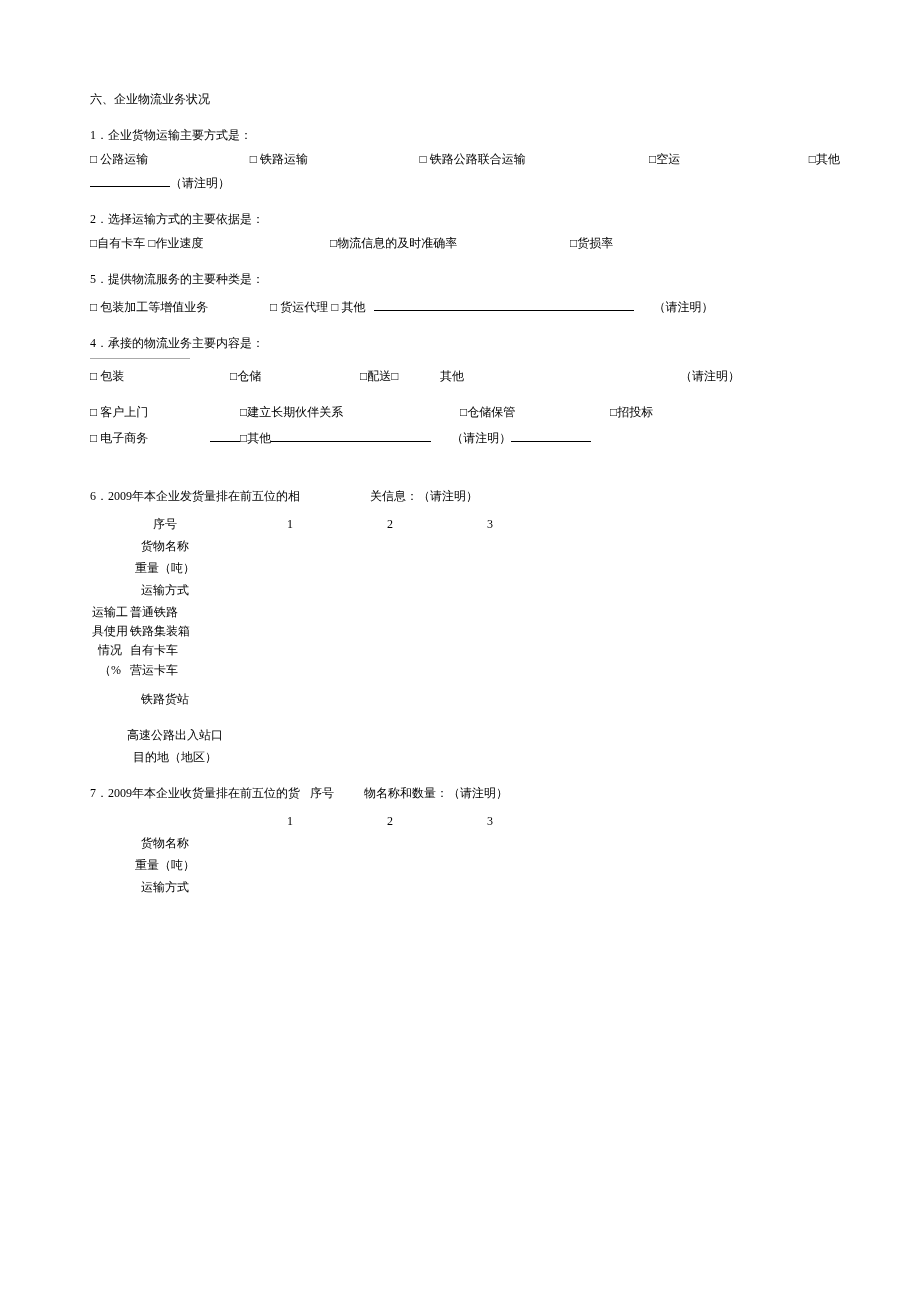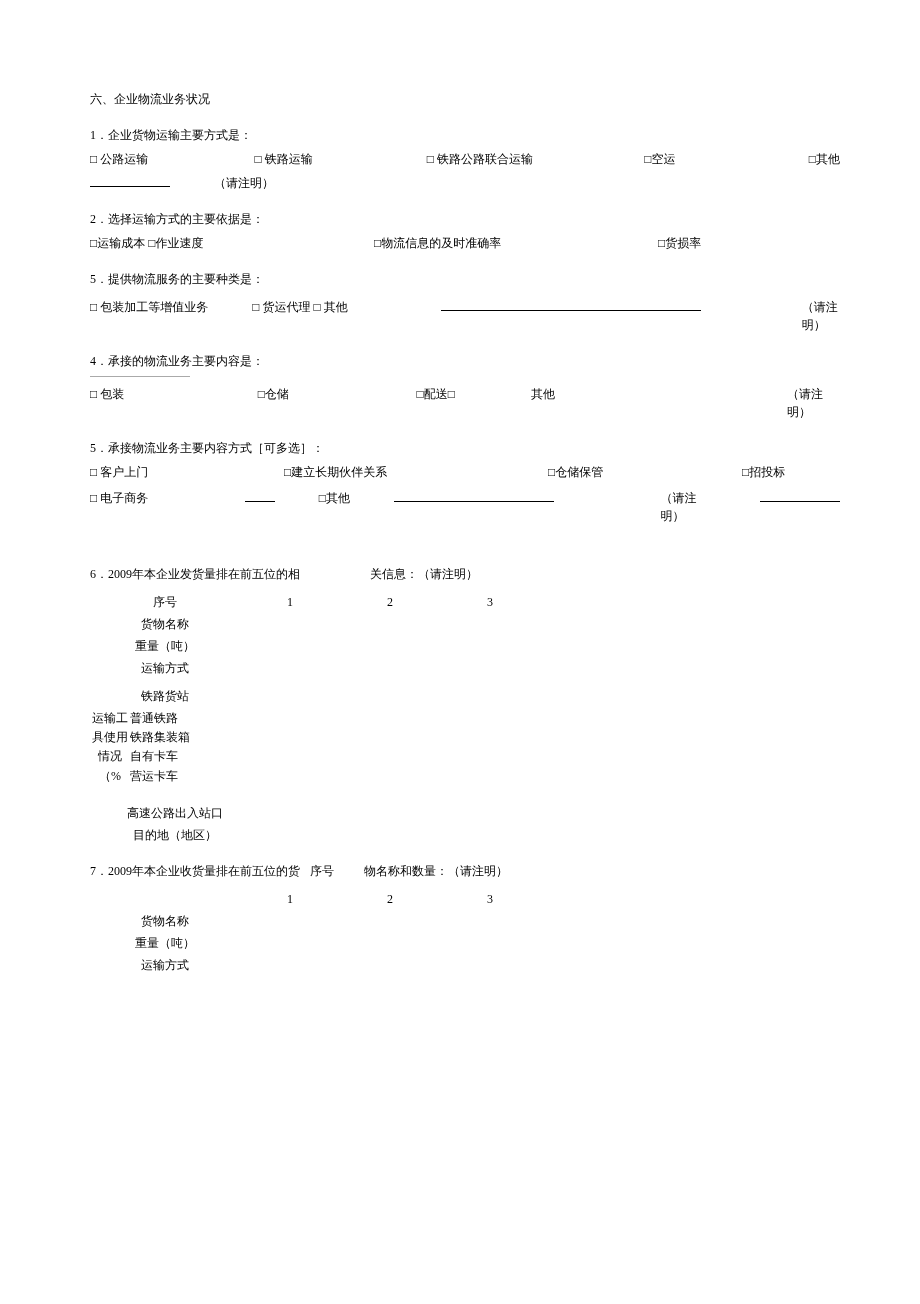--- a/index.html
+++ b/index.html
@@ -17,21 +17,20 @@
     margin-bottom: 8px;
   }
   .q {
     margin-top: 18px;
   }
   .row {
     display: flex;
     flex-wrap: nowrap;
     align-items: baseline;
     margin-top: 6px;
-    gap: 44px;
   }
   .opt {
     white-space: nowrap;
   }
   .blank {
     display: inline-block;
     border-bottom: 1px solid #000;
     min-width: 60px;
     height: 1em;
     vertical-align: bottom;
@@ -99,21 +98,21 @@
   </div>
   <div class="row">
     <span class="blank" style="min-width:80px"></span>
     <span>（请注明）</span>
   </div>
 </div>
 
 <div class="q">
   <div>2．选择运输方式的主要依据是：</div>
   <div class="row">
-    <span class="opt" style="width:240px">□运输成本 □作业速度</span>
+    <span class="opt" style="width:240px">□自有卡车 □作业速度</span>
     <span class="opt" style="width:240px">□物流信息的及时准确率</span>
     <span class="opt">□货损率</span>
   </div>
 </div>
 
 <div class="q">
   <div>5．提供物流服务的主要种类是：</div>
   <div class="row" style="margin-top:10px">
     <span class="opt" style="width:180px">□  包装加工等增值业务</span>
     <span class="opt">□ 货运代理 □ 其他</span>
@@ -130,21 +129,20 @@
   <div class="row" style="margin-top:10px">
     <span class="opt" style="width:140px">□ 包装</span>
     <span class="opt" style="width:130px">□仓储</span>
     <span class="opt" style="width:80px">□配送□</span>
     <span class="opt" style="width:240px">其他</span>
     <span>（请注明）</span>
   </div>
 </div>
 
 <div class="q">
-  <div>5．承接物流业务主要内容方式［可多选］：</div>
   <div class="row">
     <span class="opt" style="width:150px">□ 客户上门</span>
     <span class="opt" style="width:220px">□建立长期伙伴关系</span>
     <span class="opt" style="width:150px">□仓储保管</span>
     <span class="opt">□招投标</span>
   </div>
   <div class="row" style="margin-top:8px">
     <span class="opt" style="width:120px">□ 电子商务</span>
     <span class="blank" style="min-width:30px"></span>
     <span class="opt">□其他</span>
@@ -169,35 +167,35 @@
       <span class="tcol">3</span>
     </div>
     <div class="trow">
         <span class="tlabel">货物名称</span>
       </div>
     <div class="trow">
         <span class="tlabel">重量（吨）</span>
       </div>
     <div class="trow">
         <span class="tlabel">运输方式</span>
-      </div>
-
-    <div class="trow" style="margin-top:10px">
-        <span class="tlabel">铁路货站</span>
       </div>
 
     <div class="trow" style="align-items:flex-start">
       <span class="split-left">运输工具使用情况（%</span>
       <span class="split-rows">
         <div class="split-row">普通铁路</div>
         <div class="split-row">铁路集装箱</div>
         <div class="split-row">自有卡车</div>
         <div class="split-row">营运卡车</div>
       </span>
     </div>
+
+    <div class="trow" style="margin-top:10px">
+        <span class="tlabel">铁路货站</span>
+      </div>
     <div class="trow" style="margin-top:18px">
         <span class="tlabel" style="width:170px">高速公路出入站口</span>
       </div>
     <div class="trow">
         <span class="tlabel" style="width:170px">目的地（地区）</span>
       </div>
   </div>
 </div>
 
 <div class="q" style="margin-top:18px">

